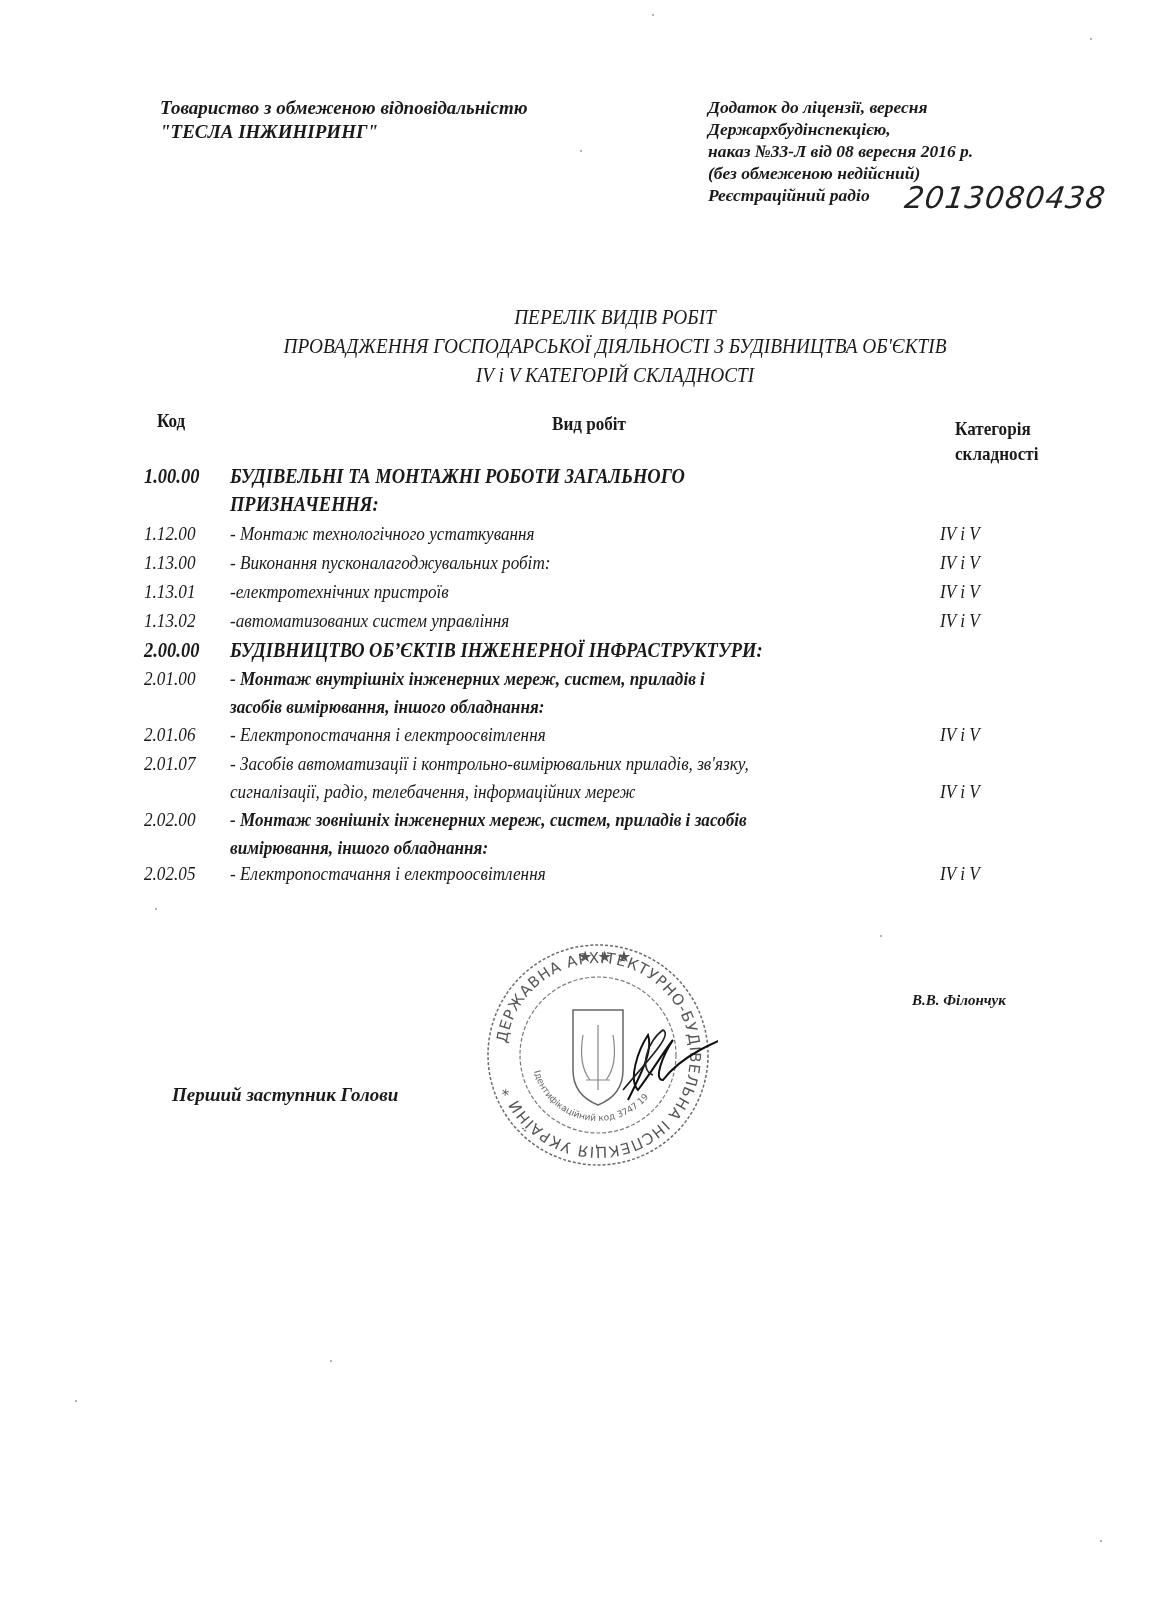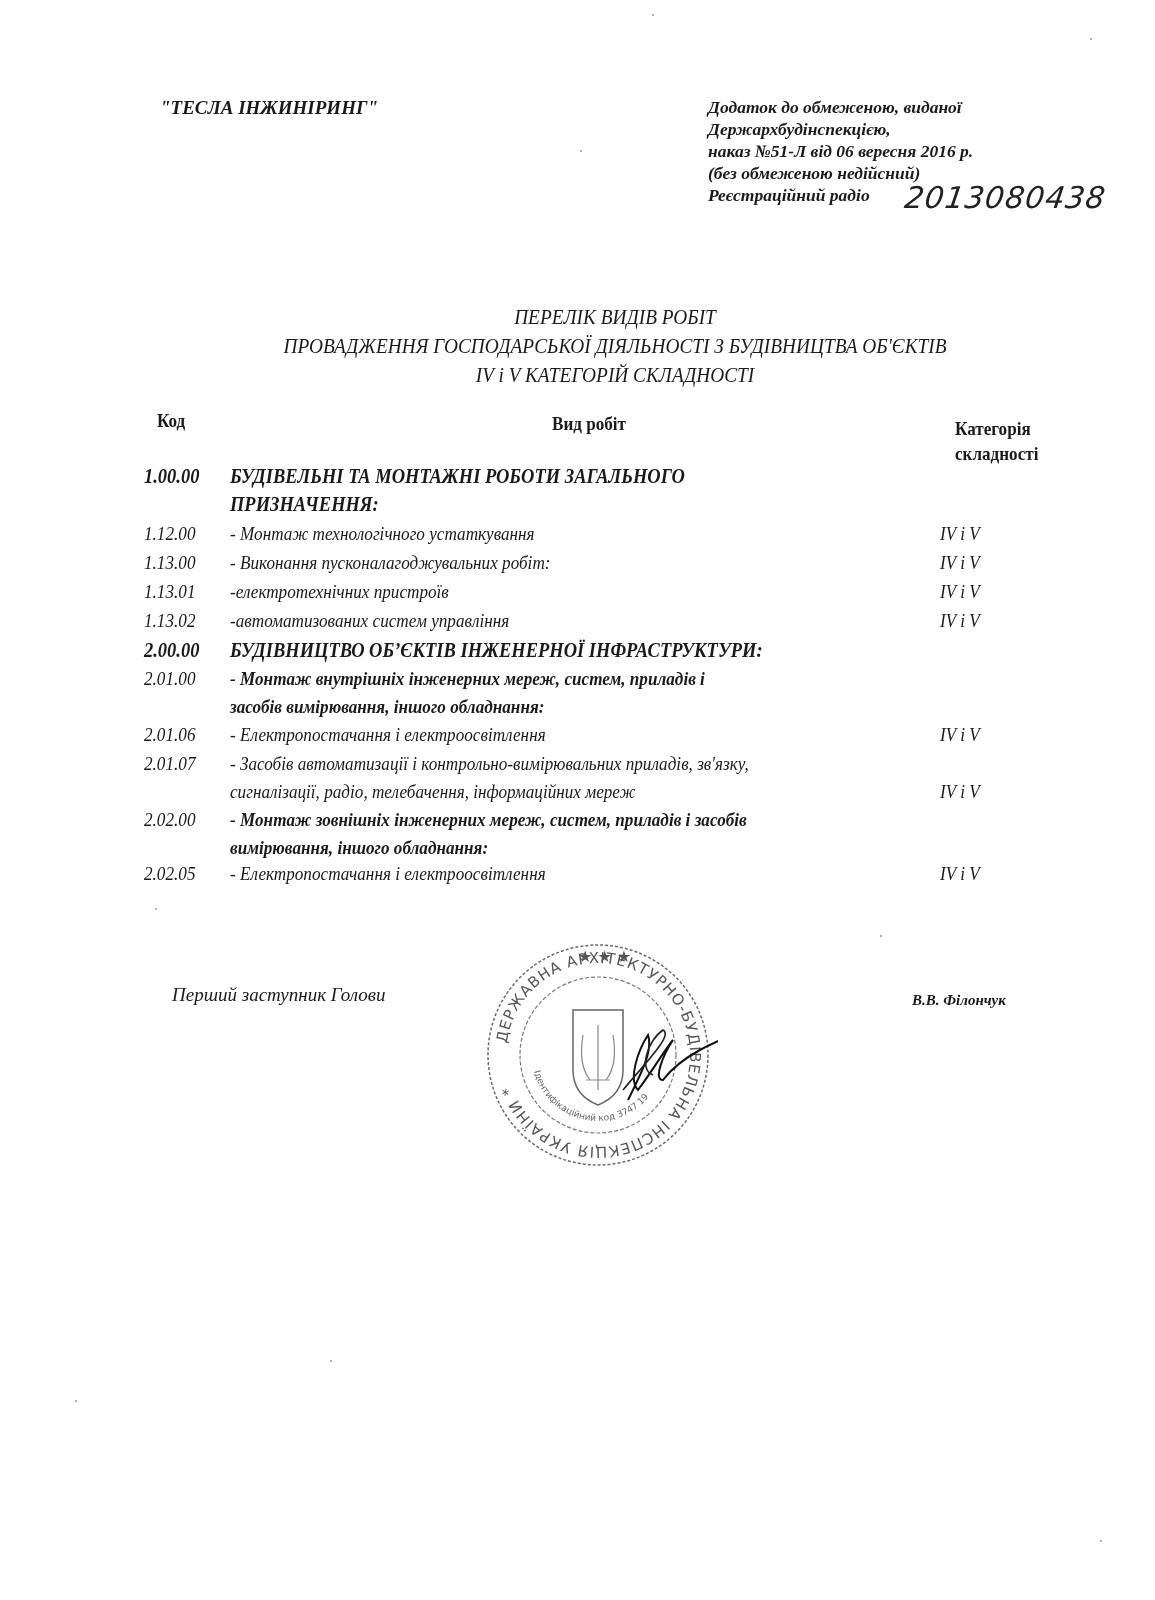--- a/index.html
+++ b/index.html
@@ -15,36 +15,37 @@
     .regnum { position: absolute; left: 905px; top: 180px; font-family: "DejaVu Sans", sans-serif; font-style: italic; font-weight: normal; font-size: 30px; letter-spacing: 1px; color: #222; transform: skewX(-8deg); }
     .title { left: 0; width: 1230px; text-align: center; font-style: italic; font-size: 21px; line-height: 29px; top: 303px; transform: scaleX(0.92); transform-origin: 615px 0; }
     .hdr { font-weight: bold; font-size: 19px; transform: scaleX(0.9); transform-origin: 0 0; }
     .row { position: absolute; left: 144px; width: 900px; font-style: italic; font-size: 19.5px; line-height: 28px; }
     .row .code { position: absolute; left: 0; width: 85px; transform: scaleX(0.88); transform-origin: 0 0; }
     .row .desc { position: absolute; left: 86px; width: 720px; transform: scaleX(0.88); transform-origin: 0 0; white-space: nowrap; }
     .row .cat { position: absolute; left: 796px; transform: scaleX(0.88); transform-origin: 0 0; }
     .row.section { font-weight: bold; font-size: 21px; }
     .row.sub { font-weight: bold; }
     .row.sub .code { font-weight: normal; }
-    .signer-title { left: 172px; top: 984px; font-size: 19px; font-weight: normal; font-style: italic; text-align: center; }
+    .signer-title { left: 172px; top: 1084px; font-size: 19px; font-weight: bold; font-style: italic; text-align: center; }
     .signer-name { left: 912px; top: 992px; font-size: 15px; font-weight: bold; font-style: italic; }
     .stamp { left: 478px; top: 940px; }
     .dot { position: absolute; width: 2px; height: 2px; background: #999; border-radius: 1px; }
   </style>
 </head>
 <body>
 
 <div class="abs company">
+  <div>Товариство з обмеженою відповідальністю</div>
   <div>"ТЕСЛА ІНЖИНІРИНГ"</div>
 </div>
 
 <div class="abs appendix">
-  <div>Додаток до обмеженою, виданої</div>
+  <div>Додаток до ліцензії, вересня</div>
   <div>Держархбудінспекцією,</div>
-  <div>наказ №51-Л від 06 вересня 2016 р.</div>
+  <div>наказ №33-Л від 08 вересня 2016 р.</div>
   <div>(без обмеженою недійсний)</div>
   <div>Реєстраційний радіо</div>
 </div>
 <div class="regnum">2013080438</div>
 
 <div class="abs title">
   <div>ПЕРЕЛІК ВИДІВ РОБІТ</div>
   <div>ПРОВАДЖЕННЯ ГОСПОДАРСЬКОЇ ДІЯЛЬНОСТІ З БУДІВНИЦТВА ОБ'ЄКТІВ</div>
   <div>IV і V КАТЕГОРІЙ СКЛАДНОСТІ</div>
 </div>

